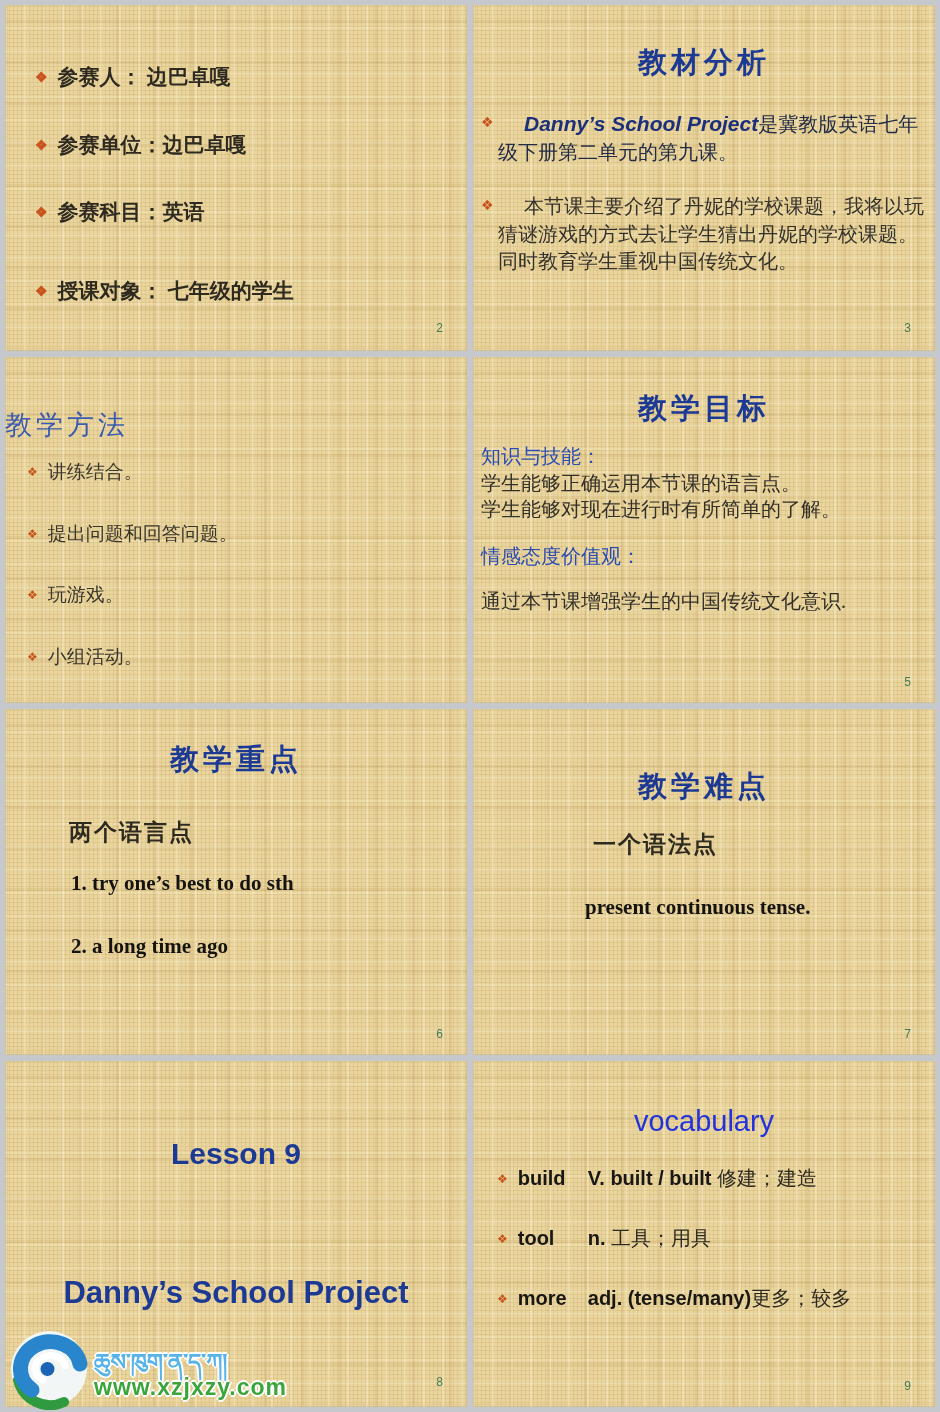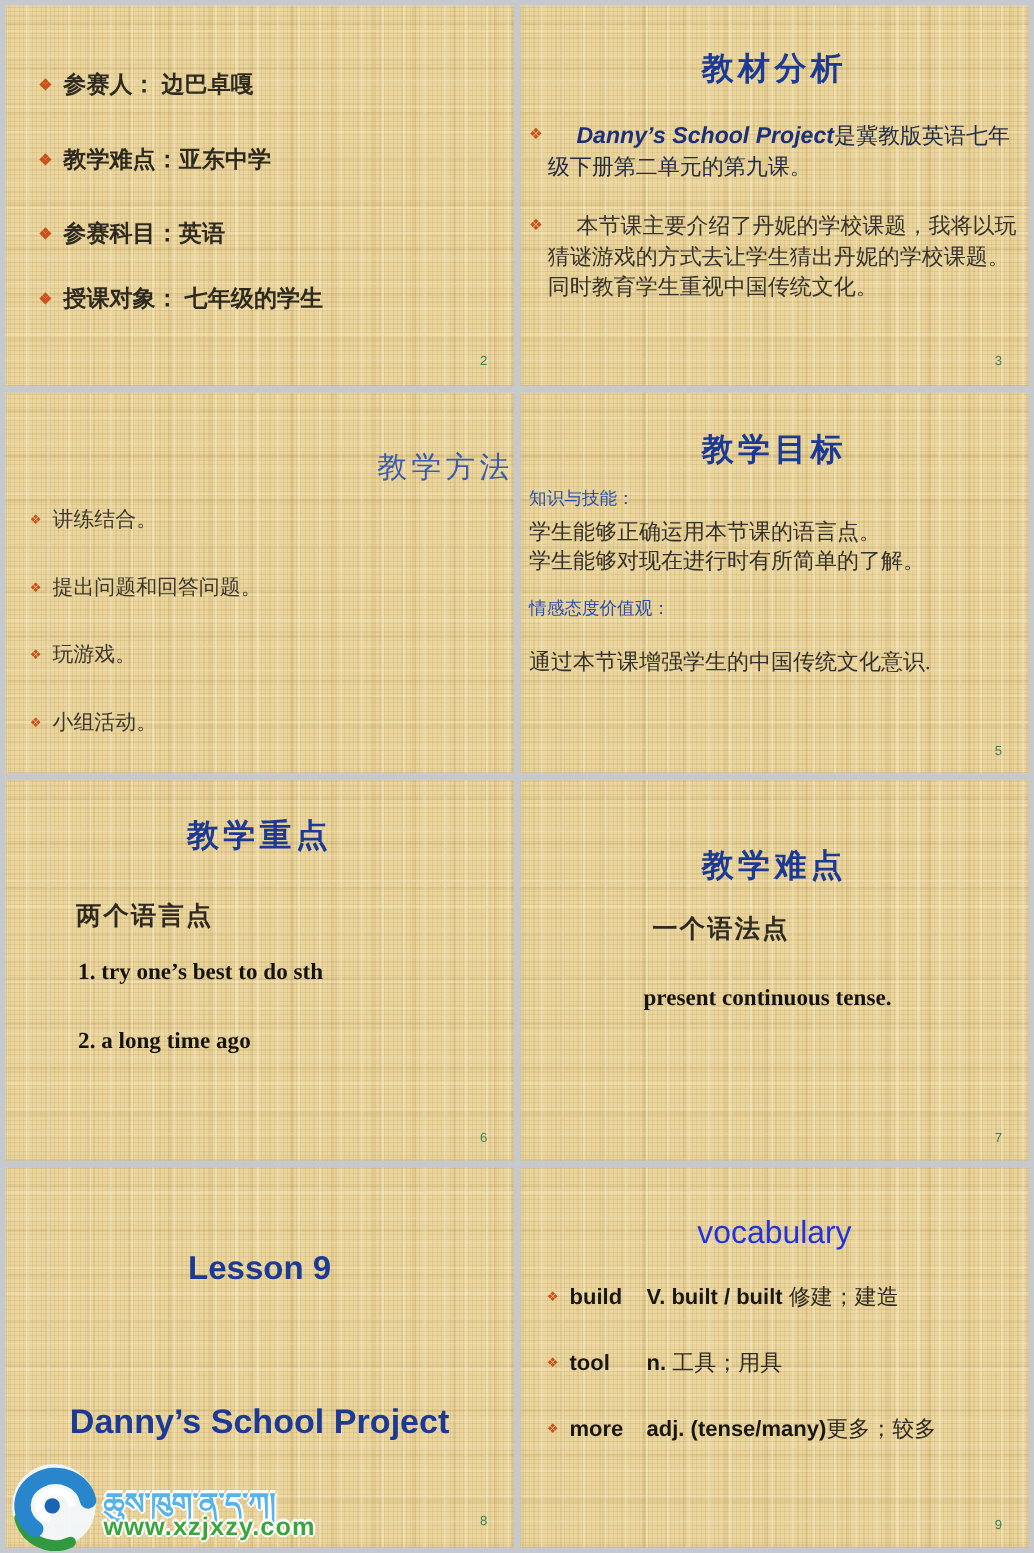--- a/index.html
+++ b/index.html
@@ -47,42 +47,42 @@
 
   
   .s2-line{position:absolute;left:30px;white-space:nowrap;
     font-family:"Liberation Serif","DejaVu Serif",serif;
     font-weight:bold;font-size:21px;color:#2e2a20;}
 
   
   .title-bold{position:absolute;left:0;right:0;text-align:center;
     font-family:"Liberation Serif","DejaVu Serif",serif;
     font-weight:bold;font-size:29px;color:#1c3a94;letter-spacing:4px;}
-  .title-reg{position:absolute;left:0;right:0;text-align:right;
+  .title-reg{position:absolute;left:0;right:0;text-align:left;
     font-family:"Liberation Serif","DejaVu Serif",serif;
     font-weight:normal;font-size:27px;color:#3c5bb0;letter-spacing:4px;}
 
   
   .s3-b{position:absolute;left:25px;right:4px;
     font-family:"Liberation Serif","DejaVu Serif",serif;
     font-size:20px;line-height:1.38;color:#35322c;text-indent:26px;}
   .s3-b .hang{position:absolute;left:-17px;top:3px;text-indent:0;}
   .s3-en{font-family:"Liberation Sans",sans-serif;font-weight:bold;font-style:italic;
     color:#1c2f7a;font-size:21px;}
   .s3-zh1{color:#232c46;}
 
   
   .s4-line{position:absolute;left:22px;white-space:nowrap;
     font-family:"Liberation Serif","DejaVu Serif",serif;
     font-size:19px;color:#3a362c;}
 
   
   .s5-label{position:absolute;left:8px;white-space:nowrap;
     font-family:"Liberation Serif","DejaVu Serif",serif;
-    font-size:16px;color:#2b4cb0;}
+    font-size:20px;color:#2b4cb0;}
   .s5-body{position:absolute;left:8px;white-space:nowrap;
     font-family:"Liberation Serif","DejaVu Serif",serif;
     font-size:20px;color:#33302a;}
 
   
   .sub-dark{position:absolute;white-space:nowrap;
     font-family:"Liberation Serif","DejaVu Serif",serif;
     font-weight:bold;font-size:23px;color:#2e2a20;letter-spacing:2px;}
   .en-serif{position:absolute;white-space:nowrap;
     font-family:"Liberation Serif","DejaVu Serif",serif;
@@ -102,37 +102,37 @@
   .s9-line{position:absolute;left:24px;white-space:nowrap;font-size:20px;}
   .s9-word{display:inline-block;min-width:70px;
     font-family:"Liberation Sans",sans-serif;font-weight:bold;color:#191713;}
   .s9-en{font-family:"Liberation Sans",sans-serif;font-weight:bold;color:#191713;}
   .s9-zh{font-family:"Liberation Serif","DejaVu Serif",serif;color:#2e2a20;}
 
   
   .watermark{position:absolute;left:8px;top:1328px;width:330px;height:82px;}
   .wm-icon{position:absolute;left:0;top:0;}
   .wm-tibetan{position:absolute;left:86px;top:8px;
-    font-size:27px;font-weight:bold;color:#57b3e8;white-space:nowrap;
+    font-size:23px;font-weight:bold;color:#57b3e8;white-space:nowrap;
     text-shadow:-2px 0 0 #fff,2px 0 0 #fff,0 -2px 0 #fff,0 2px 0 #fff,1px 1px 0 #fff,-1px -1px 0 #fff;}
   .wm-url{position:absolute;left:86px;top:46px;
     font-size:23px;font-weight:bold;color:#3aa53a;white-space:nowrap;letter-spacing:1px;
     text-shadow:-2px 0 0 #fff,2px 0 0 #fff,0 -2px 0 #fff,0 2px 0 #fff,1px 1px 0 #fff,-1px -1px 0 #fff;}
 </style>
 </head>
 <body>
 
 <div class="stage">
   <div class="grid">
 
     <div class="slide">
       <div class="s2-line" style="top:58px"><span class="blt">❖</span><span>参赛人： 边巴卓嘎</span></div>
-      <div class="s2-line" style="top:126px"><span class="blt">❖</span><span>教学难点：亚东中学</span></div>
+      <div class="s2-line" style="top:126px"><span class="blt">❖</span><span>参赛单位：边巴卓嘎</span></div>
       <div class="s2-line" style="top:193px"><span class="blt">❖</span><span>参赛科目：英语</span></div>
-      <div class="s2-line" style="top:252px"><span class="blt">❖</span><span>授课对象： 七年级的学生</span></div>
+      <div class="s2-line" style="top:272px"><span class="blt">❖</span><span>授课对象： 七年级的学生</span></div>
       <div class="pagenum" style="bottom:16px">2</div>
     </div>
 
     <div class="slide">
       <div class="title-bold" style="top:38px">教材分析</div>
       <div class="s3-b" style="top:105px">
         <span class="hang blt">❖</span><span class="s3-en">Danny’s School Project</span><span class="s3-zh1">是冀教版英语七年级下册第二单元的第九课。</span>
       </div>
       <div class="s3-b" style="top:188px">
         <span class="hang blt">❖</span><span>本节课主要介绍了丹妮的学校课题，我将以玩猜谜游戏的方式去让学生猜出丹妮的学校课题。同时教育学生重视中国传统文化。</span>

